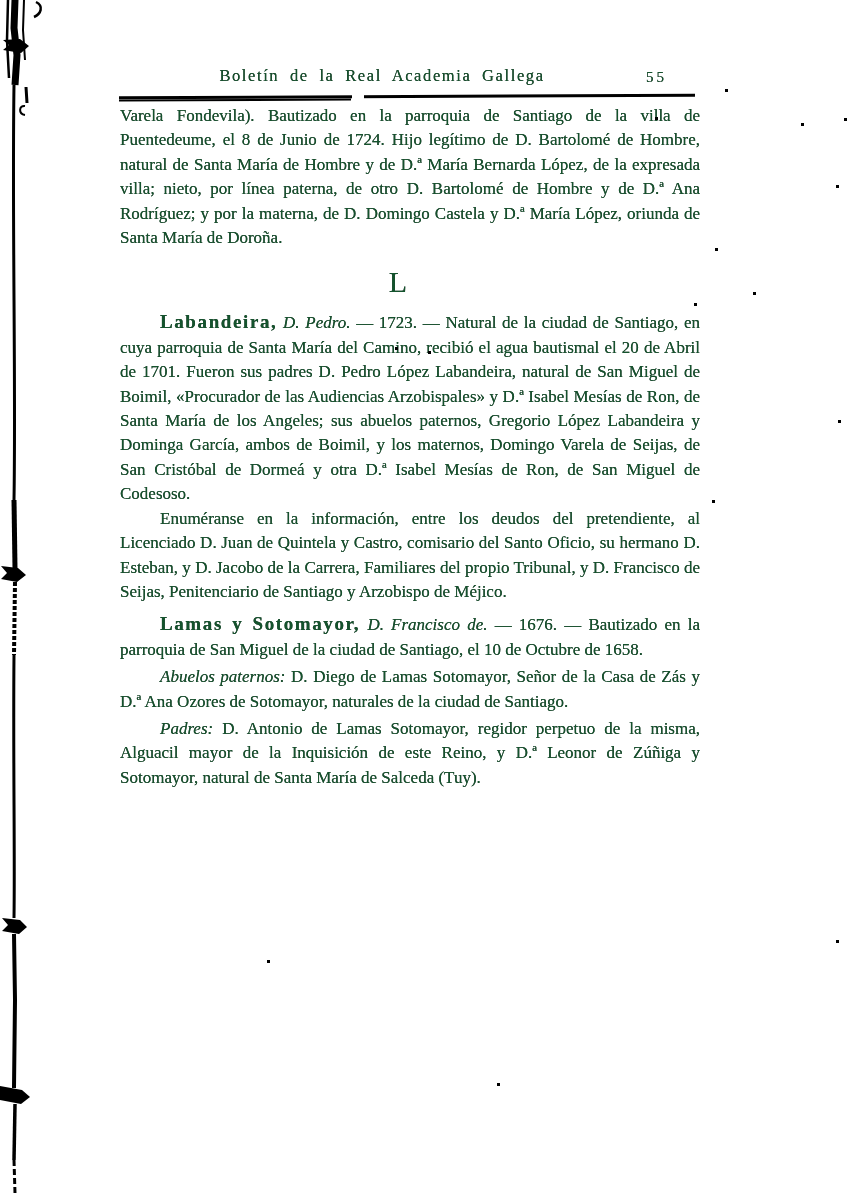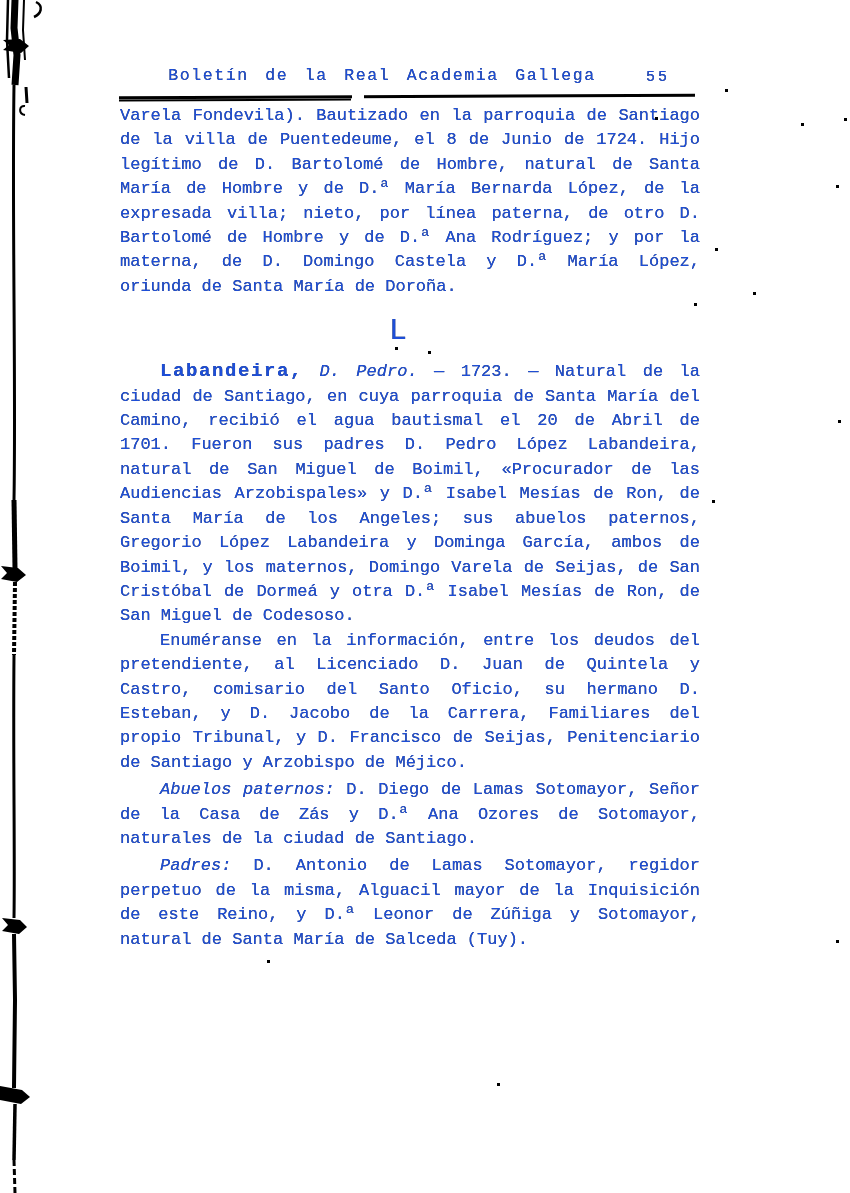--- a/index.html
+++ b/index.html
@@ -5,22 +5,22 @@
   html, body {
     margin: 0; padding: 0;
     width: 850px; height: 1193px;
     background: #ffffff;
     overflow: hidden;
   }
   .page {
     position: relative;
     width: 850px; height: 1015px;
     background: #ffffff;
-    color: #1d4ed8;
-    font-family: Liberation Mono, monospace;
+    color: #14532d;
+    font-family: Liberation Serif, serif;
   }
   
   .journal-title {
     position: absolute;
     left: 120px; top: 66px;
     width: 580px;
     text-align: center;
     transform: translateX(-28px);
     font-size: 16.5px;
     letter-spacing: 1.6px;
@@ -121,20 +121,21 @@
   <div class="journal-title">Boletín de la Real Academia Gallega</div>
   <div class="page-number">55</div>
   <div class="header-rule"></div>
   <div class="header-rule-extra"></div>
 
   <div class="text-column" id="text-column">
       <p class=""><span class="run-n">Varela Fondevila). Bautizado en la parroquia de Santiago de la villa de Puentedeume, el 8 de Junio de 1724. Hijo legítimo de D. Bartolomé de Hombre, natural de Santa María de Hombre y de D.ª María Bernarda López, de la expresada villa; nieto, por línea paterna, de otro D. Bartolomé de Hombre y de D.ª Ana Rodríguez; y por la materna, de D. Domingo Castela y D.ª María López, oriunda de Santa María de Doroña.</span></p>
       <div class="section-letter">L</div>
       <p class="indent entry"><span class="run-b">Labandeira,</span><span class="run-n"> </span><span class="run-i">D. Pedro.</span><span class="run-n"> — 1723. — Natural de la ciudad de Santiago, en cuya parroquia de Santa María del Camino, recibió el agua bautismal el 20 de Abril de 1701. Fueron sus padres D. Pedro López Labandeira, natural de San Miguel de Boimil, «Procurador de las Audiencias Arzobispales» y D.ª Isabel Mesías de Ron, de Santa María de los Angeles; sus abuelos paternos, Gregorio López Labandeira y Dominga García, ambos de Boimil, y los maternos, Domingo Varela de Seijas, de San Cristóbal de Dormeá y otra D.ª Isabel Mesías de Ron, de San Miguel de Codesoso.</span></p>
       <p class="indent"><span class="run-n">Enuméranse en la información, entre los deudos del pretendiente, al Licenciado D. Juan de Quintela y Castro, comisario del Santo Oficio, su hermano D. Esteban, y D. Jacobo de la Carrera, Familiares del propio Tribunal, y D. Francisco de Seijas, Penitenciario de Santiago y Arzobispo de Méjico.</span></p>
+      <p class="indent entry"><span class="run-b">Lamas y Sotomayor,</span><span class="run-n"> </span><span class="run-i">D. Francisco de.</span><span class="run-n"> — 1676. — Bautizado en la parroquia de San Miguel de la ciudad de Santiago, el 10 de Octubre de 1658.</span></p>
       <p class="indent sub"><span class="run-i">Abuelos paternos:</span><span class="run-n"> D. Diego de Lamas Sotomayor, Señor de la Casa de Zás y D.ª Ana Ozores de Sotomayor, naturales de la ciudad de Santiago.</span></p>
       <p class="indent sub"><span class="run-i">Padres:</span><span class="run-n"> D. Antonio de Lamas Sotomayor, regidor perpetuo de la misma, Alguacil mayor de la Inquisición de este Reino, y D.ª Leonor de Zúñiga y Sotomayor, natural de Santa María de Salceda (Tuy).</span></p>
     </div>
 
   <div id="noise-layer">
       <div class="nd" style="left: 725px; top: 89px;"></div>
       <div class="nd" style="left: 844px; top: 118px;"></div>
       <div class="nd" style="left: 801px; top: 123px;"></div>
       <div class="nd" style="left: 836px; top: 185px;"></div>
       <div class="nd" style="left: 694px; top: 303px;"></div>

